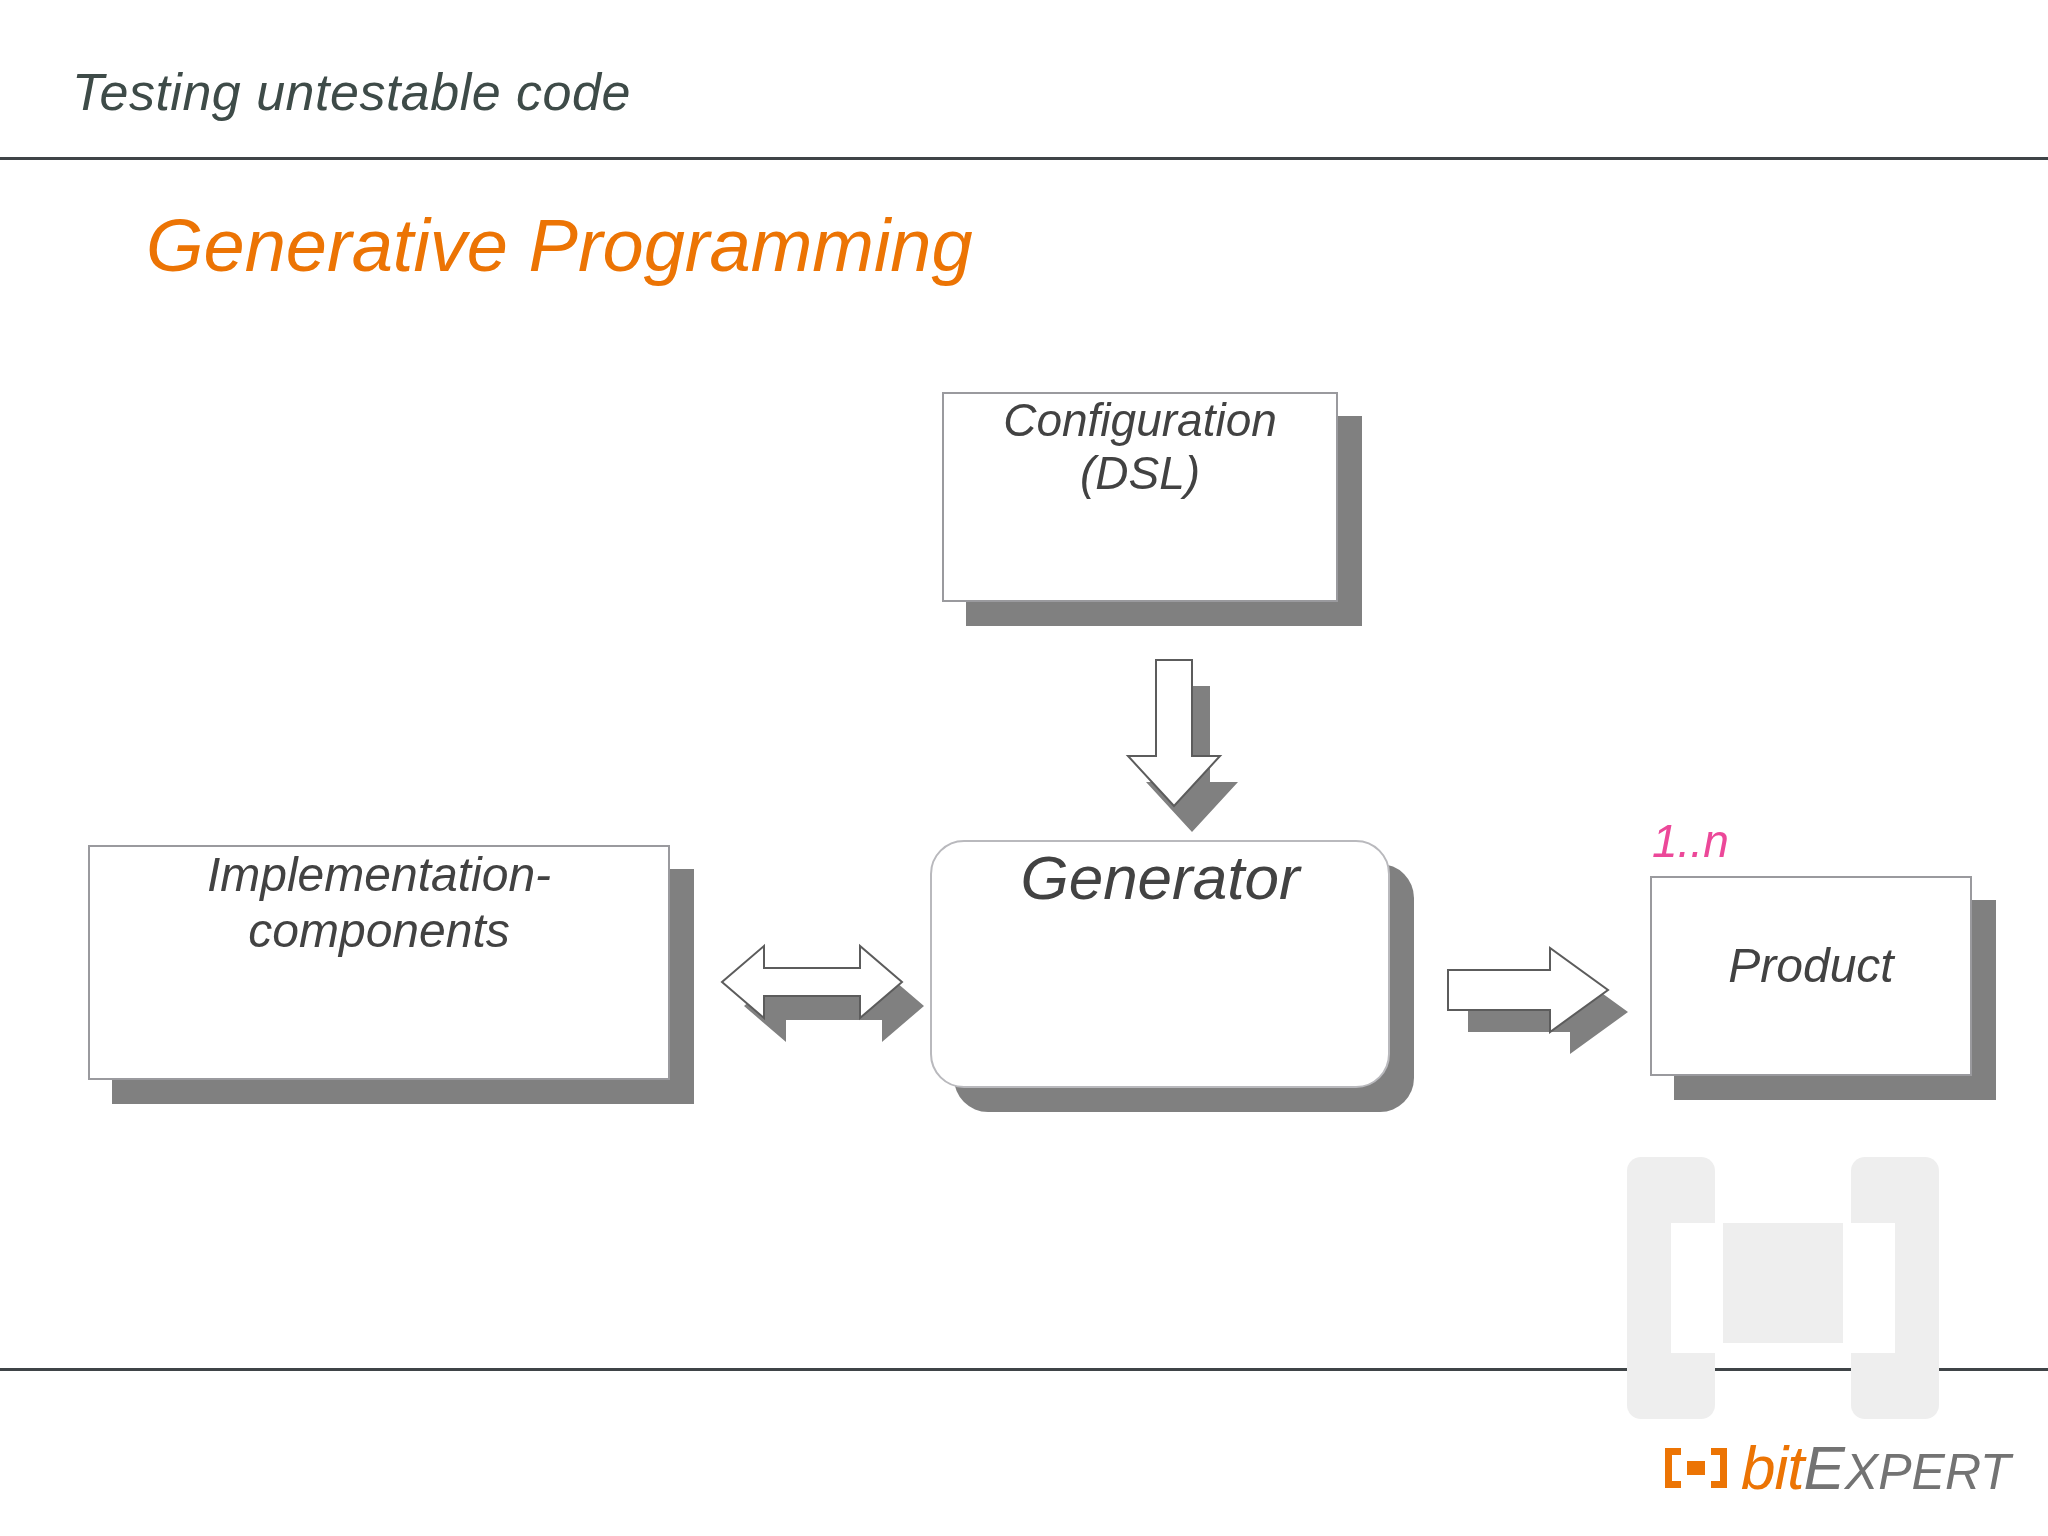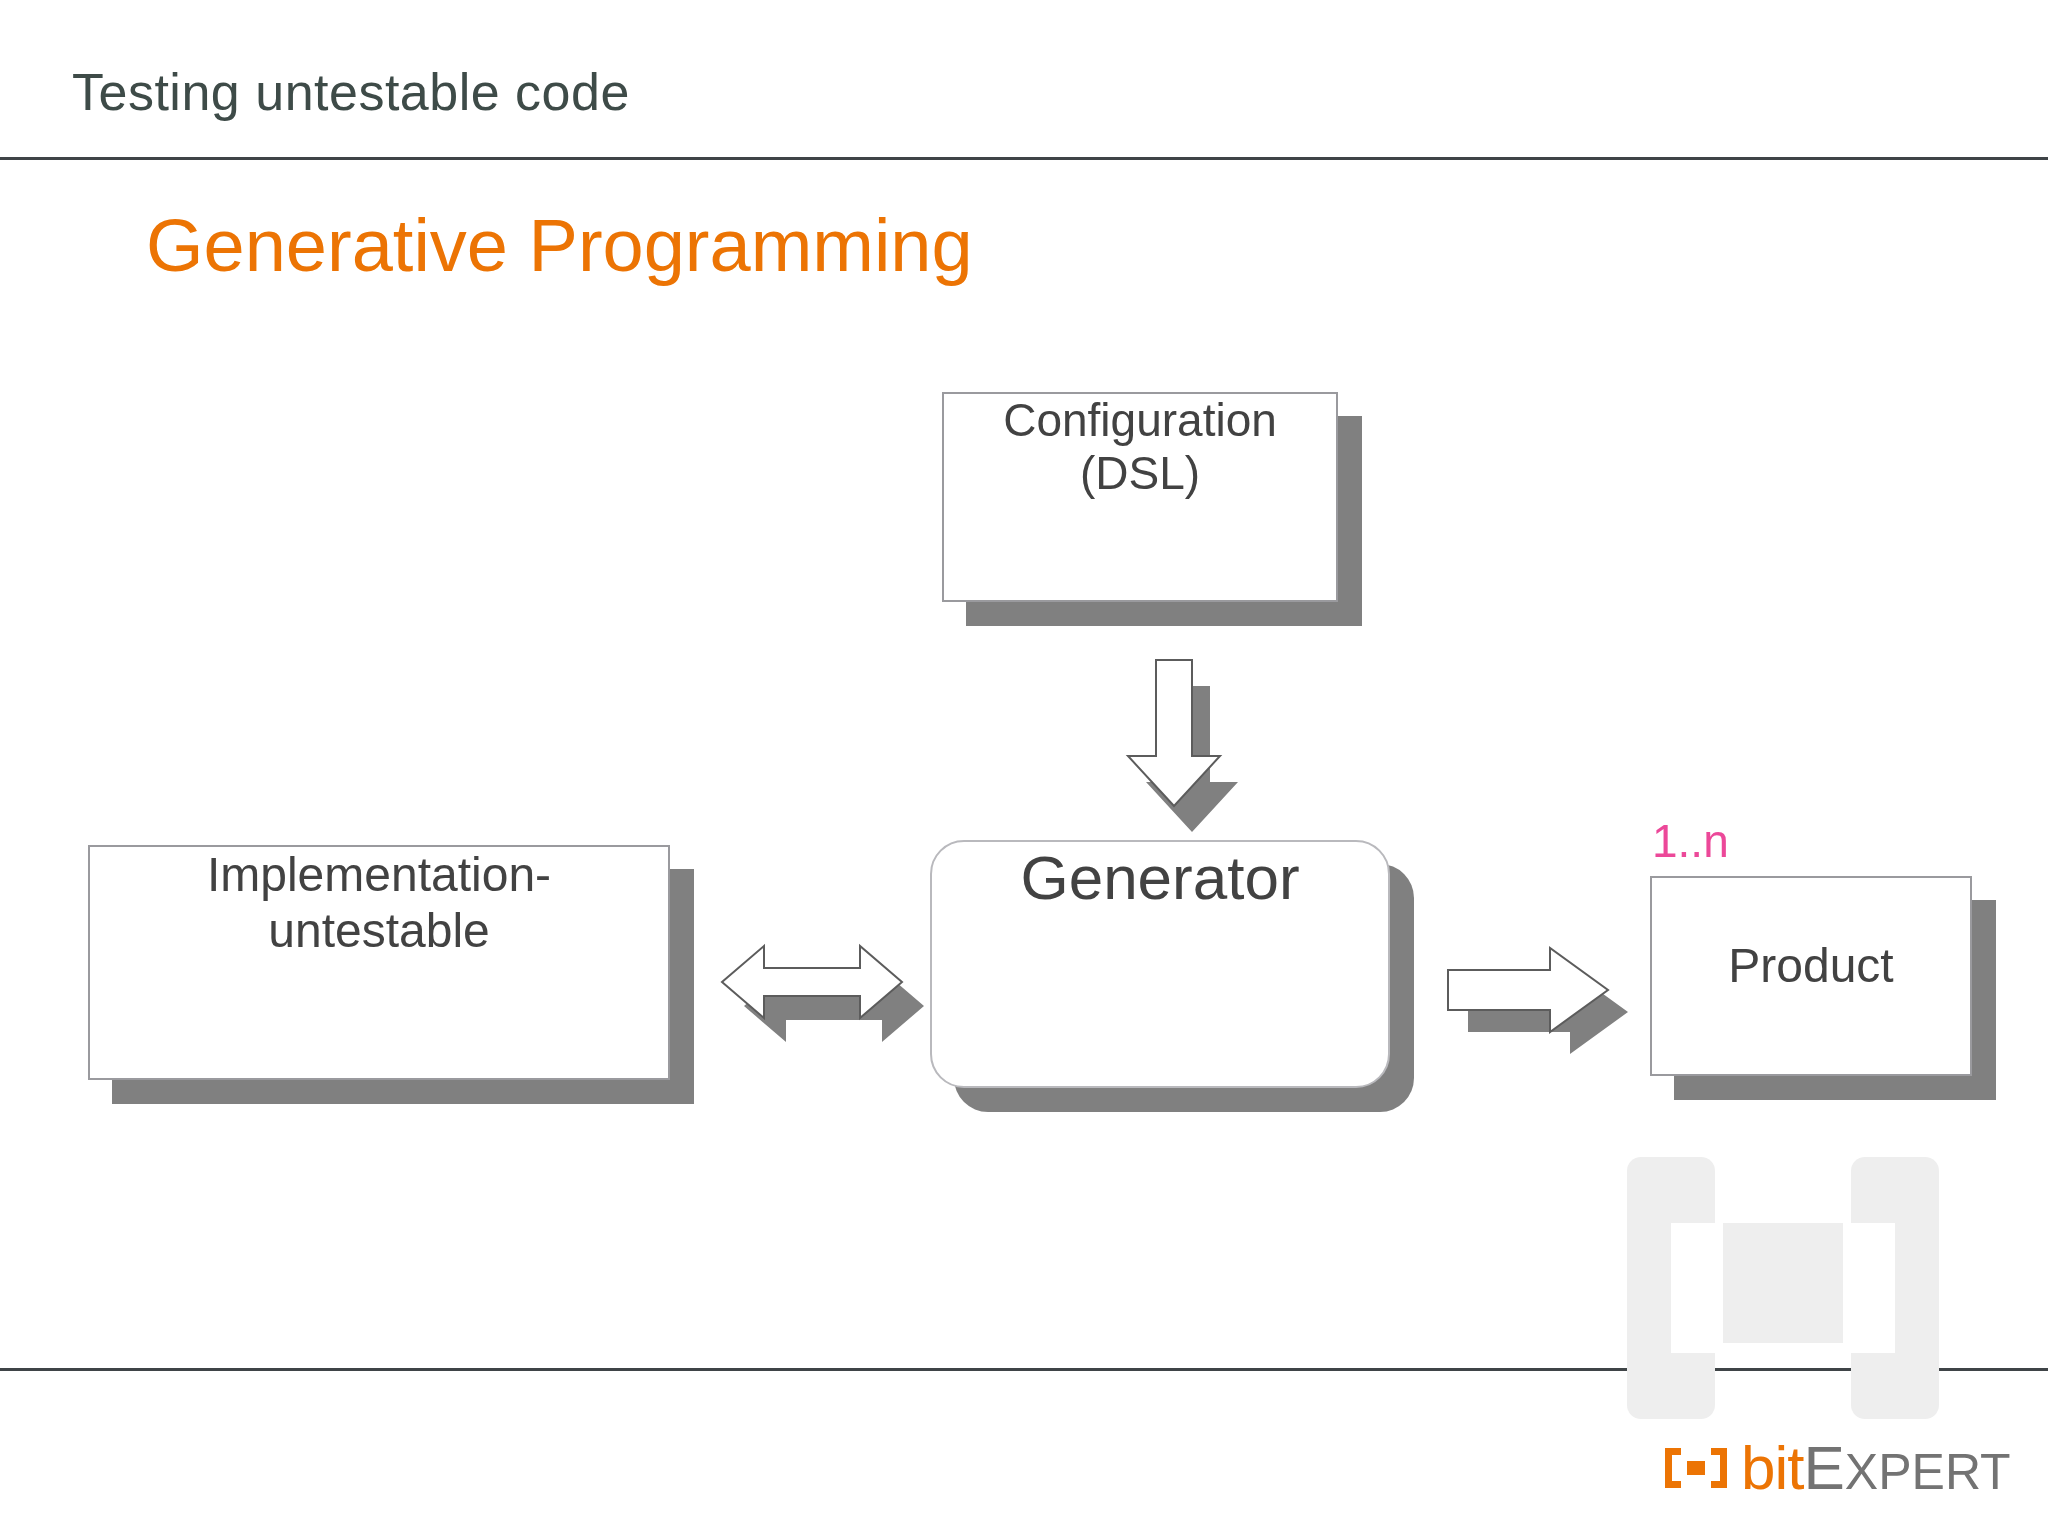--- a/index.html
+++ b/index.html
@@ -9,20 +9,21 @@
   }
   body {
     font-family: "Liberation Sans", sans-serif;
   }
   #slide {
     position: relative;
     width: 2048px;
     height: 1536px;
     background: #ffffff;
     overflow: hidden;
+    font-style: italic;
   }
 
   
   .header-title {
     position: absolute;
     left: 72px;
     top: 62px;
     font-size: 52px;
     color: #3e4b48;
     letter-spacing: 0.5px;
@@ -243,21 +244,21 @@
       <polygon points="46,26 82,26 82,122 110,122 64,172 18,122 46,122" fill="#808080"></polygon>
       <polygon points="28,0 64,0 64,96 92,96 46,146 0,96 28,96" fill="#ffffff" stroke="#5c5c5c" stroke-width="2"></polygon>
     </svg>
   </div>
 
   <div class="shape" id="impl-box">
     <div class="shadow"></div>
     <div class="body">
       <div class="label">
         <div>Implementation-</div>
-        <div>untestable</div>
+        <div>components</div>
       </div>
     </div>
   </div>
 
   <div class="arrow" id="arrow-bidir">
     <svg width="200" height="108" viewBox="0 0 200 108">
       <polygon points="52,30 52,8 10,44 52,80 52,58 148,58 148,80 190,44 148,8 148,30" fill="#808080" transform="translate(22,24)"></polygon>
       <polygon points="52,30 52,8 10,44 52,80 52,58 148,58 148,80 190,44 148,8 148,30" fill="#ffffff" stroke="#5c5c5c" stroke-width="2"></polygon>
     </svg>
   </div>

